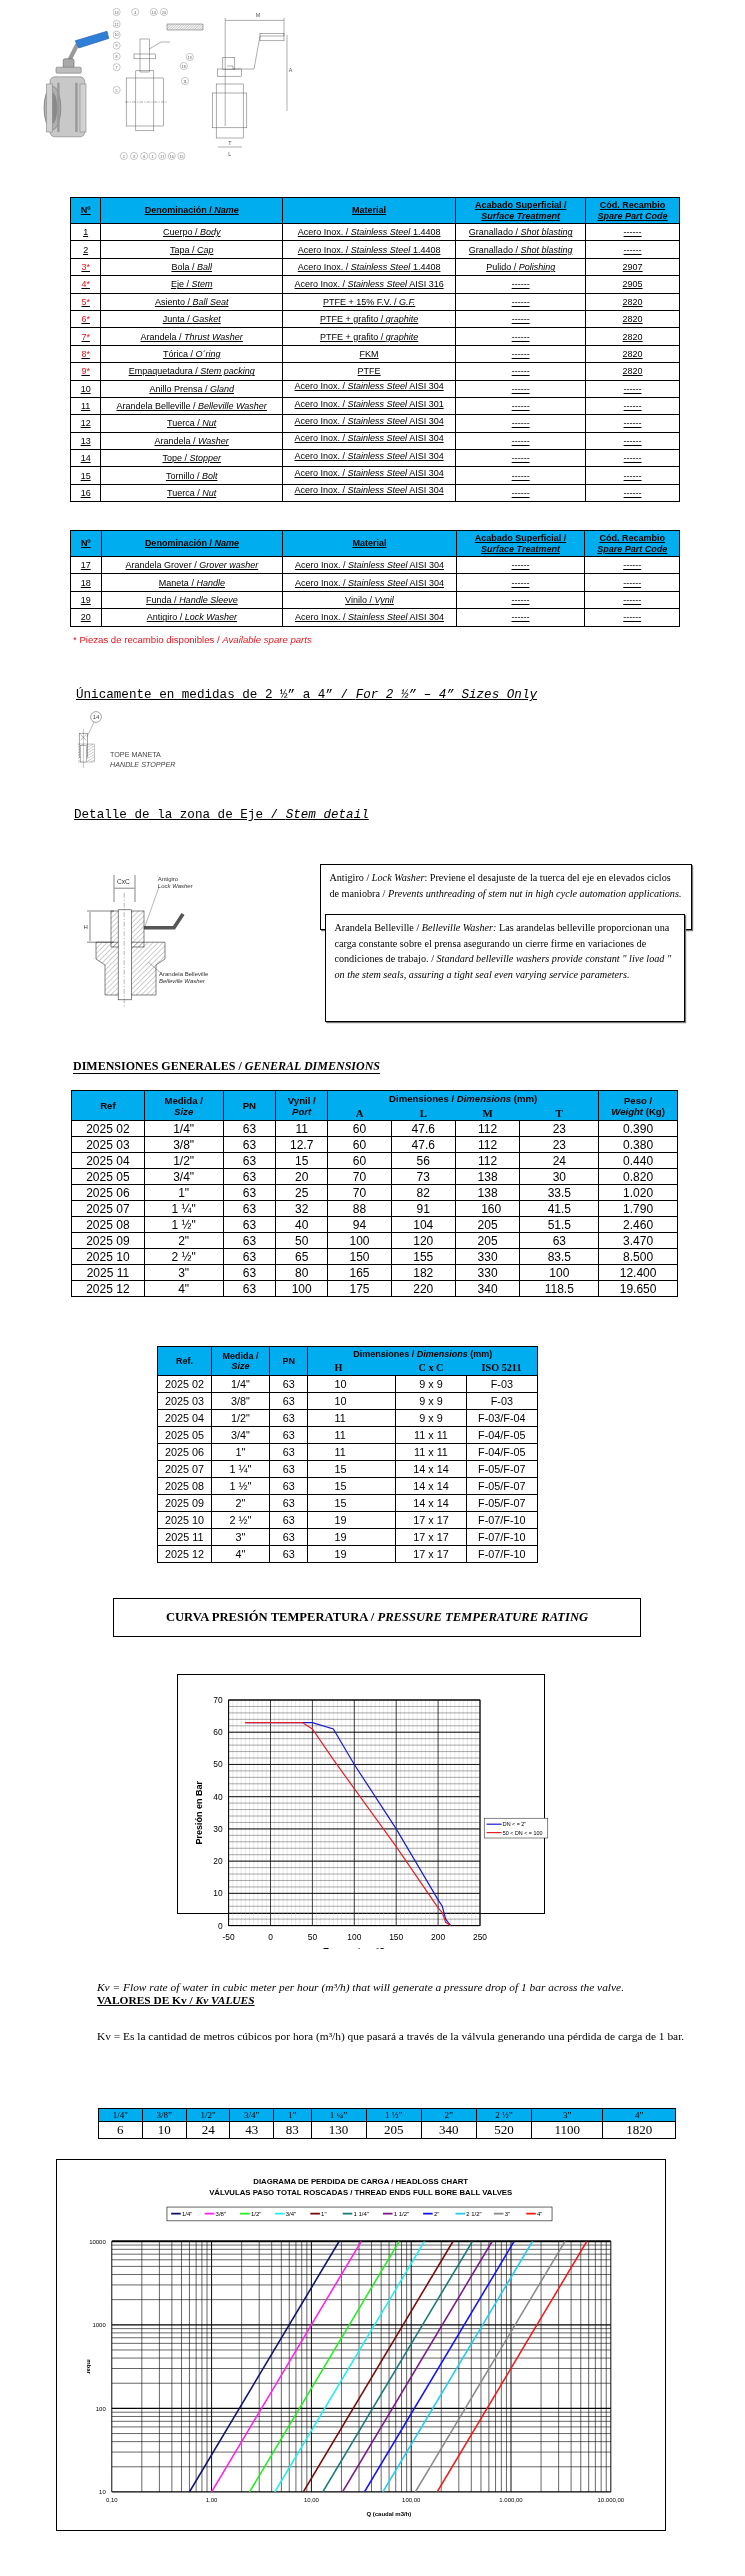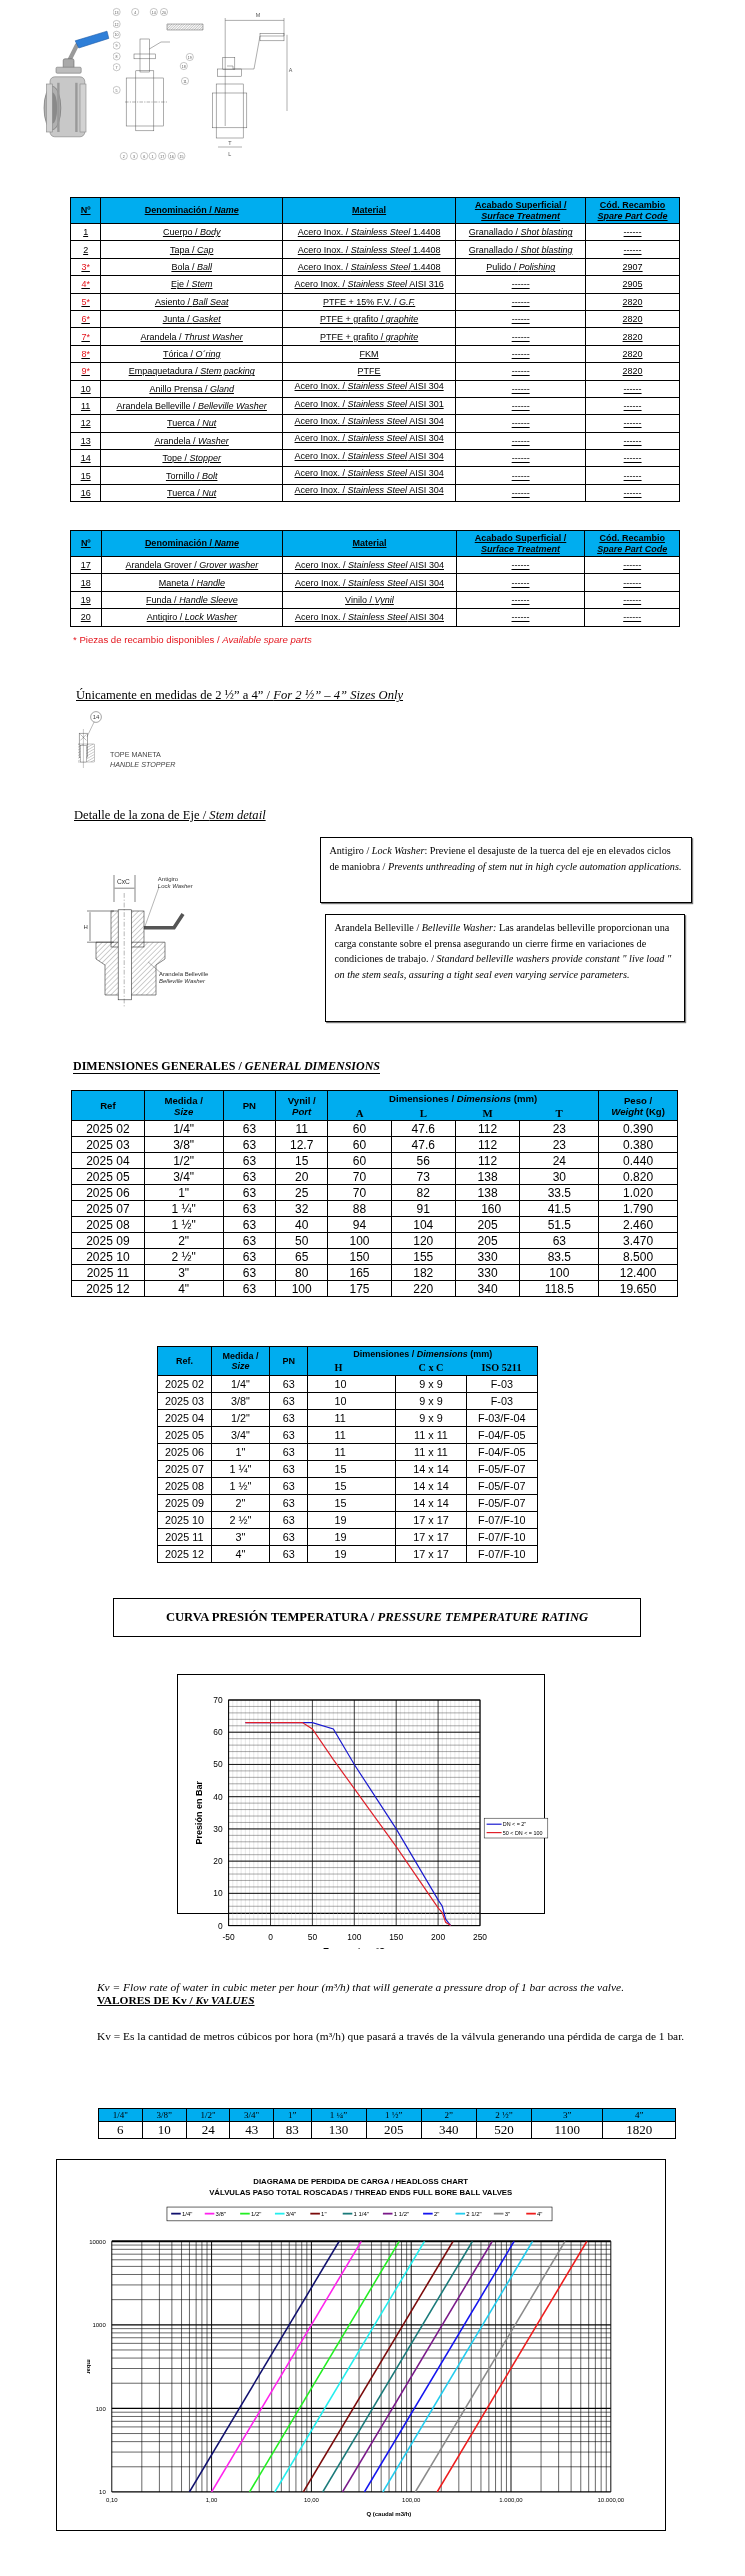--- a/index.html
+++ b/index.html
@@ -13,21 +13,21 @@
   
   table { border-collapse: collapse; }
   .parts { left: 70px; width: 610px; font-family: "Liberation Sans", sans-serif; text-decoration: underline; }
   .parts th { background: #00adef; border: 1.2px solid #000; font-weight: bold; font-size: 9px; padding: 1.2px 2.4px; text-align: center; line-height: 1.15; }
   .parts td { border: 1.2px solid #000; font-size: 9px; text-align: center; padding: 0 2.4px; height: 17.4px; white-space: nowrap; }
   .parts td.mat-top { vertical-align: top; padding-top: 0.6px; }
   .parts td.red { color: #e3131b; }
   .parts col.c1 { width: 31px; } .parts col.c2 { width: 183px; } .parts col.c3 { width: 174px; } .parts col.c4 { width: 131px; } .parts col.c5 { width: 96px; }
   .note-red { color: #e3131b; font-size: 9.6px; }
   .serif { font-family: "Liberation Serif", serif; }
-  .heading-u { text-decoration: underline; font-family: Liberation Serif, serif; font-size: 12.6px; }
+  .heading-u { text-decoration: underline; font-family: Liberation Mono, monospace; font-size: 12.6px; }
   .textbox { border: 1.2px solid #000; font-family: "Liberation Serif", serif; font-size: 10.2px; line-height: 1.55; padding: 4.8px 8.4px; background: #fff; box-shadow: 1.2px 1.2px 0 #777; }
   
   .dims th { background: #00adef; border: 1.2px solid #000; font-weight: bold; font-size: 9.6px; text-align: center; padding: 1.2px 1.8px; line-height: 1.15; }
   .dims td { border: 1.2px solid #000; font-size: 12px; text-align: center; height: 16px; padding: 0 1.8px; }
   .dims .sub { font-family: "Liberation Serif", serif; font-size: 10.8px; font-weight: bold; }
   .dims2 th { background: #00adef; border: 1.2px solid #000; font-weight: bold; font-size: 9px; text-align: center; padding: 0.6px 1.8px; line-height: 1.15; }
   .dims2 td { border: 1.2px solid #000; font-size: 10.8px; text-align: center; height: 17px; padding: 0 1.8px; }
   .dims2 .sub { font-family: "Liberation Serif", serif; font-size: 10.2px; font-weight: bold; }
   .titlebox { border: 1.2px solid #000; font-family: "Liberation Serif", serif; font-weight: bold; font-size: 12.6px; text-align: center; }
   .kv th { background: #00adef; border: 0.9px solid #000; font-family: "Liberation Serif", serif; font-weight: normal; font-size: 9px; height: 13px; }
@@ -379,21 +379,21 @@
     </g>
     <text x="70" y="45" font-size="11" fill="#333">CxC</text>
     <text x="14" y="120" font-size="10" fill="#333">H</text>
     <text x="138" y="40" font-size="10" fill="#333">Antigiro</text>
     <text x="138" y="52" font-size="10" font-style="italic" fill="#333">Lock Washer</text>
     <text x="140" y="198" font-size="10" fill="#333">Arandela  Belleville</text>
     <text x="140" y="210" font-size="10" font-style="italic" fill="#333">Belleville  Washer</text>
   </svg>
 </div>
 
-<div class="abs textbox" style="left:320px; top:837px; width:372px; height:66px;font-family:Liberation Serif, serif;">
+<div class="abs textbox" style="left:320px; top:864px; width:372px; height:66px;font-family:Liberation Serif, serif;">
   <span>Antigiro / </span><i>Lock Washer</i><span>: Previene el desajuste de la tuerca del eje en elevados ciclos de maniobra / </span><i>Prevents unthreading of stem nut in high cycle automation applications.</i>
 </div>
 <div class="abs textbox" style="left:325px; top:914px; width:360px; height:108px;">
   <span>Arandela Belleville /  </span><i>Belleville Washer:</i><span> Las arandelas belleville proporcionan una carga constante sobre el prensa asegurando un cierre firme en variaciones de condiciones de trabajo. / </span><i>Standard belleville washers provide constant " live load " on the stem seals, assuring a tight seal even varying service parameters.</i>
 </div>
 
 <div class="abs serif" style="left:73px; top:1060px; font-size:12px; font-weight:bold; border-bottom:1.8px solid #000; line-height:1.1;">
   <span>DIMENSIONES GENERALES / </span><i>GENERAL DIMENSIONS</i>
 </div>
 

